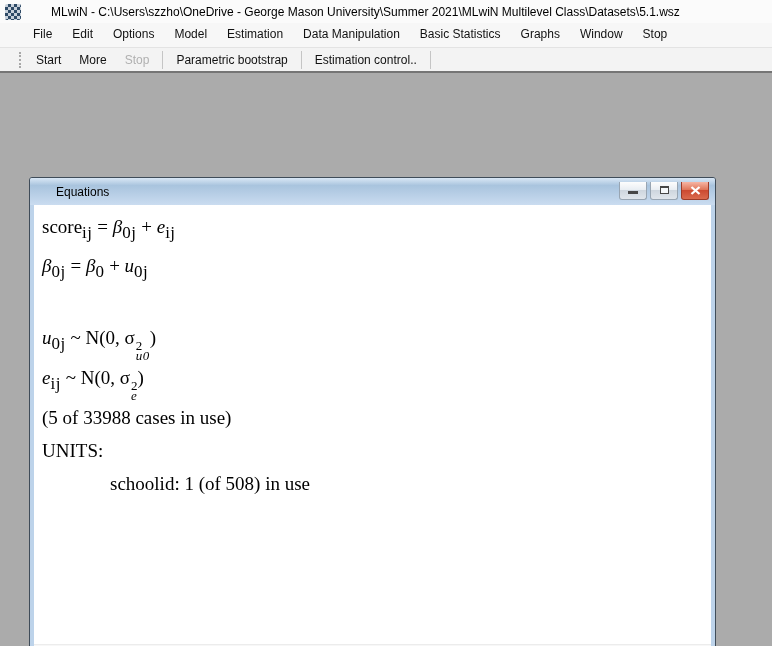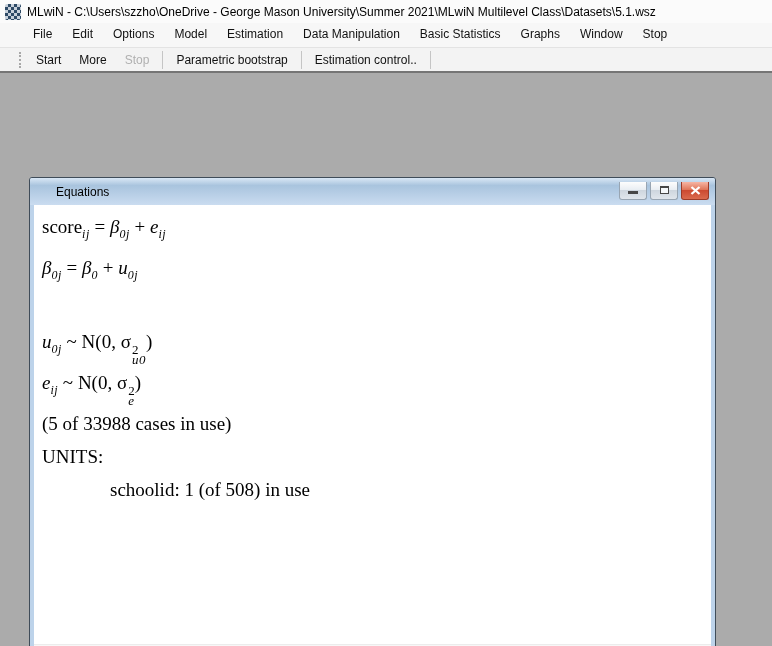--- a/index.html
+++ b/index.html
@@ -7,21 +7,21 @@
   body {
     width:772px; height:646px; overflow:hidden;
     font-family:"Liberation Sans", sans-serif;
     background:var(--mdi_gray, #ababab);
   }
   .screen { position:relative; width:772px; height:646px; }
 
   
   .app-titlebar {
     height:23px; background:#fbfbfb; display:flex; align-items:center;
-    font-size:12px; color:#000; padding-left:5px;
+    font-size:12px; color:#000; padding-left:5px;gap:24px;
   }
   .app-icon {
     width:16px; height:16px; margin-right:6px; flex:0 0 auto;
     background:repeating-conic-gradient(#2e4a66 0% 25%, #c7d0da 0% 50%) 0 0 / 6px 6px;
     border-radius:2px;
   }
   .app-title { white-space:nowrap; }
 
   .menubar {
     height:24px; background:#f7f7f7; display:flex; align-items:flex-start;
@@ -73,21 +73,21 @@
   .eq-content {
     position:absolute; left:4px; right:4px; top:27px; bottom:37px;
     background:#ffffff; overflow:hidden;
     font-family:"Liberation Serif", serif; font-size:19px; color:#000;
     padding:5px 0 0 8px;
   }
   .eq-line { min-height:33px; line-height:33px; white-space:nowrap; }
   .eq-line.indent { padding-left:68px; }
   .seg-n { font-style:normal; }
   .seg-i, .seg-gi { font-style:italic; }
-  .seg-sub { font-style:italic; font-size:12px; vertical-align:-5px; letter-spacing:0.5px; }
+  .seg-sub { font-size:17px; vertical-align:-5px; letter-spacing:0.5px; }
   .supsub {
     display:inline-flex; flex-direction:column; align-items:flex-start;
     font-size:13px; line-height:10px; vertical-align:-6px; margin-left:1px;
   }
   .ssup { font-style:normal; }
   .ssub { font-style:italic; letter-spacing:0.5px; }
 
   .eq-toolbar {
     position:absolute; left:4px; right:4px; bottom:6px; height:31px;
     background:#f7f7f7; border-top:1px solid #ececec;

